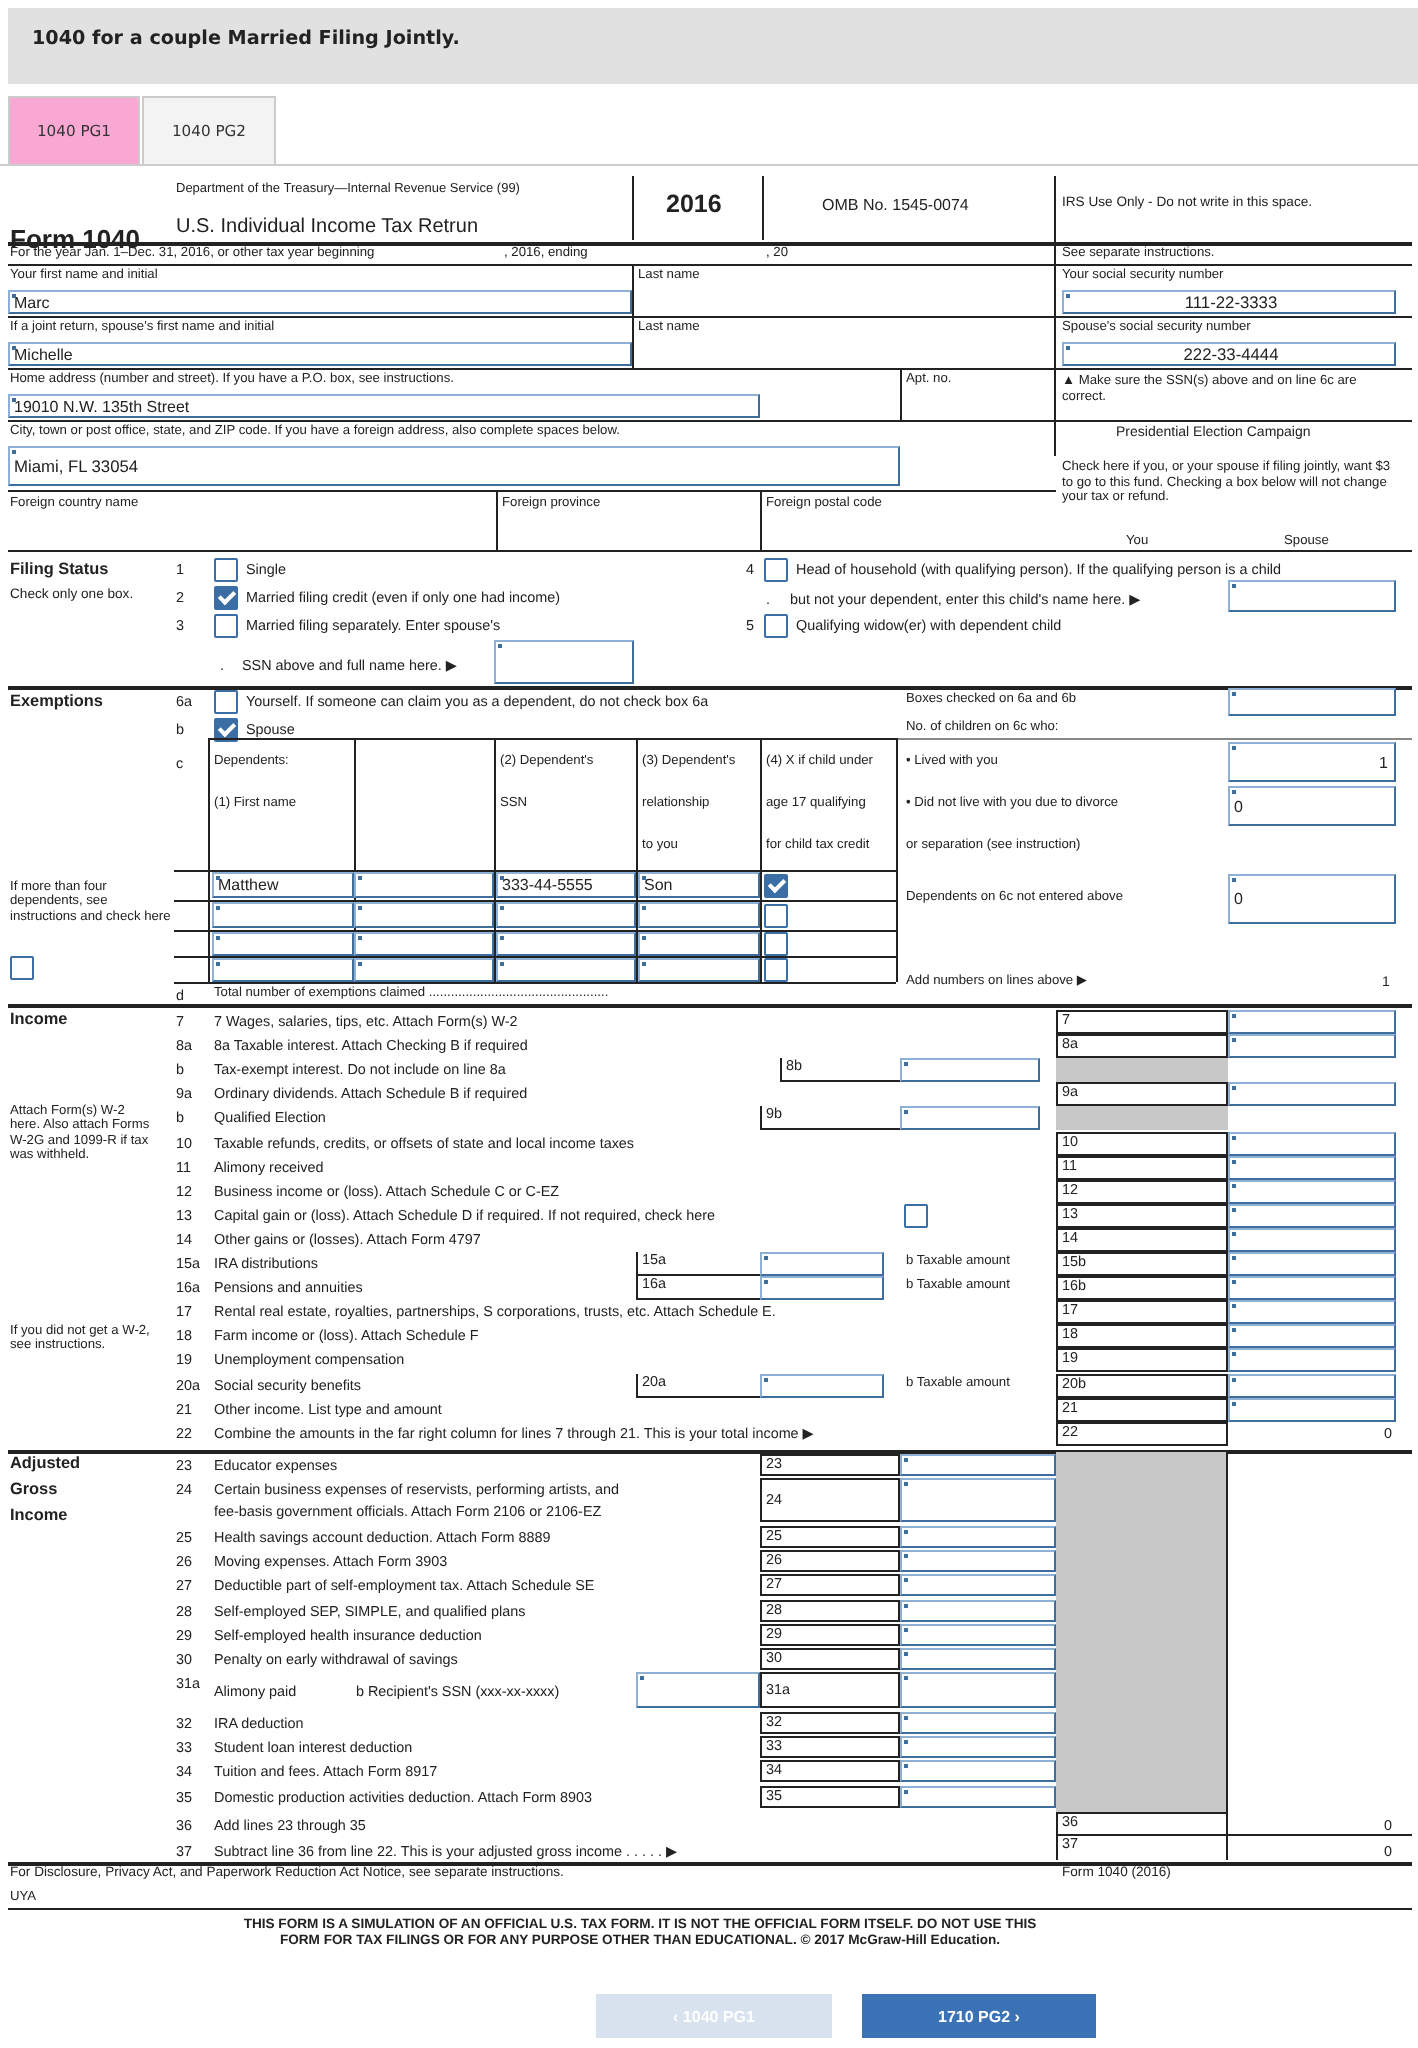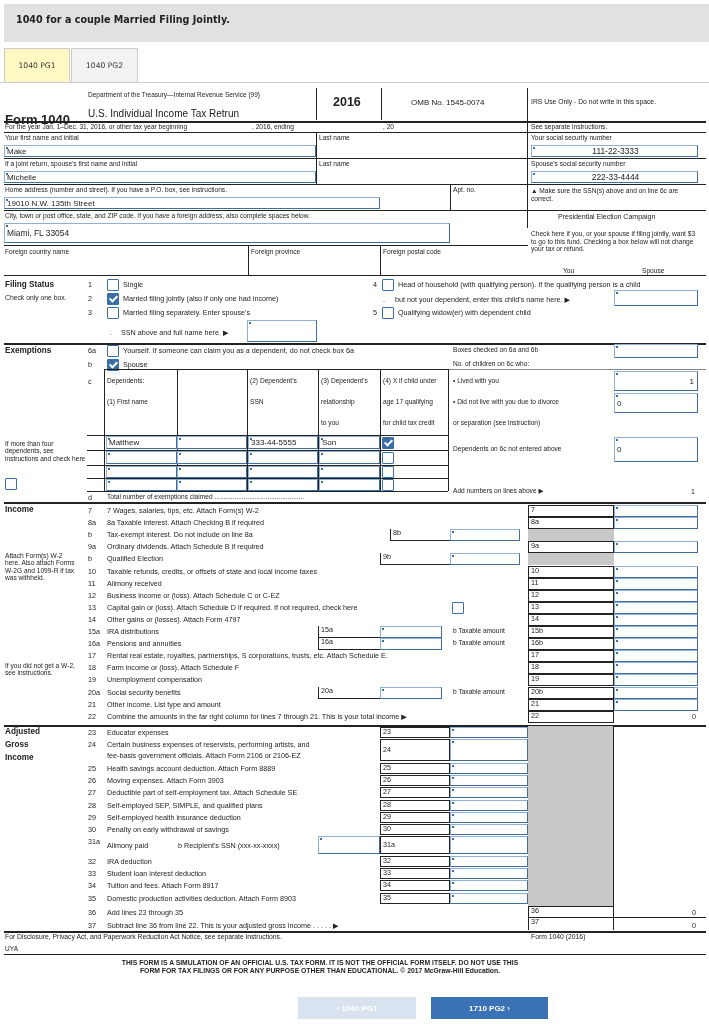--- a/index.html
+++ b/index.html
@@ -1,21 +1,21 @@
 <!DOCTYPE html>
 <html><head>
 <meta charset="utf-8">
 <style>
 *{box-sizing:border-box;margin:0;padding:0}
 body{width:709px;height:1024px;background:#fff;font-family:"Liberation Sans",sans-serif;font-size:7.2px;color:#222;position:relative;overflow:hidden}
 .abs{position:absolute}
 .hdr{left:4px;top:4px;width:705px;height:38px;background:#e1e1e1}
 .hdr-t{left:16px;top:14px;font-family:"DejaVu Sans",sans-serif;font-weight:bold;font-size:9.6px;color:#222}
 .tab{top:48px;height:34px;font-family:"DejaVu Sans",sans-serif;font-size:7.6px;color:#333;display:flex;align-items:center;justify-content:center;border:1px solid #ccc;border-bottom:none}
-.tab1{left:4px;width:66px;background:#fef9c3;border-color:#ccc}
+.tab1{left:4px;width:66px;background:#f9a8d4;border-color:#ccc}
 .tab2{left:71px;width:67px;background:#f3f3f3}
 .tabline{left:0;top:82px;width:709px;height:1px;background:#ccc}
 .t{position:absolute;white-space:nowrap;line-height:1}
 .hl{position:absolute;height:1px;background:#222}
 .vl{position:absolute;width:1px;background:#222}
 .inp{position:absolute;border:1.5px solid #3f6e9e;border-top-color:#8eb0d4;border-left-color:#8eb0d4;background:#fff;font-size:8px;color:#222;padding-left:2px;display:flex;align-items:center;white-space:nowrap}
 .inp::before{content:"";position:absolute;left:1px;top:1px;width:2px;height:2px;background:#3f6e9e}
 .inp.c{justify-content:center}
 .inp.r{justify-content:flex-end;padding-right:3px}
 .box{position:absolute;border:1px solid #222;background:#fff;font-size:7.2px;padding-left:2px;line-height:1.2}
@@ -52,21 +52,21 @@
 <div class="t" style="left:5px;top:124px;font-size:6.6px">For the year Jan. 1–Dec. 31, 2016, or other tax year beginning</div>
 <div class="t" style="left:252px;top:124px;font-size:6.6px">, 2016, ending</div>
 <div class="t" style="left:383px;top:124px;font-size:6.6px">, 20</div>
 <div class="t" style="left:531px;top:124px;font-size:6.6px">See separate instructions.</div>
 <div class="hl" style="left:4px;top:132px;width:702px"></div>
 
 <div class="t" style="left:5px;top:135px;font-size:6.6px">Your first name and initial</div>
 <div class="vl" style="left:316px;top:132px;height:52px"></div>
 <div class="t" style="left:319px;top:135px;font-size:6.6px">Last name</div>
 <div class="t" style="left:531px;top:135px;font-size:6.6px">Your social security number</div>
-<div class="inp" style="left:4px;top:145px;width:312px;height:12px">Make</div>
+<div class="inp" style="left:4px;top:145px;width:312px;height:12px">Marc</div>
 <div class="inp c" style="left:531px;top:145px;width:167px;height:12px;font-size:8.4px">111-22-3333</div>
 <div class="hl" style="left:4px;top:158px;width:702px"></div>
 <div class="t" style="left:5px;top:161px;font-size:6.6px">If a joint return, spouse's first name and initial</div>
 <div class="t" style="left:319px;top:161px;font-size:6.6px">Last name</div>
 <div class="t" style="left:531px;top:161px;font-size:6.6px">Spouse's social security number</div>
 <div class="inp" style="left:4px;top:171px;width:312px;height:12px">Michelle</div>
 <div class="inp c" style="left:531px;top:171px;width:167px;height:12px;font-size:8.4px">222-33-4444</div>
 <div class="hl" style="left:4px;top:184px;width:702px"></div>
 
 <div class="t" style="left:5px;top:187px;font-size:6.6px">Home address (number and street). If you have a P.O. box, see instructions.</div>
@@ -89,21 +89,21 @@
 <div class="t" style="left:642px;top:268px;font-size:6.6px">Spouse</div>
 <div class="hl" style="left:4px;top:275px;width:702px"></div>
 
 <div class="t sec" style="left:5px;top:281px">Filing Status</div>
 <div class="t" style="left:5px;top:295px;font-size:6.8px">Check only one box.</div>
 <div class="t" style="left:88px;top:281px">1</div>
 <div class="cb" style="left:107px;top:279px"></div>
 <div class="t" style="left:123px;top:281px">Single</div>
 <div class="t" style="left:88px;top:295px">2</div>
 <div class="cb on" style="left:107px;top:293px"></div>
-<div class="t" style="left:123px;top:295px">Married filing jointly (also if only one had income)</div>
+<div class="t" style="left:123px;top:295px">Married filing credit (even if only one had income)</div>
 <div class="t" style="left:88px;top:309px">3</div>
 <div class="cb" style="left:107px;top:307px"></div>
 <div class="t" style="left:123px;top:309px">Married filing separately. Enter spouse's</div>
 <div class="t" style="left:110px;top:329px">.</div>
 <div class="t" style="left:121px;top:329px">SSN above and full name here. ▶</div>
 <div class="inp" style="left:247px;top:320px;width:70px;height:22px"></div>
 
 <div class="t" style="left:373px;top:281px">4</div>
 <div class="cb" style="left:382px;top:279px"></div>
 <div class="t" style="left:398px;top:281px">Head of household (with qualifying person). If the qualifying person is a child</div>

